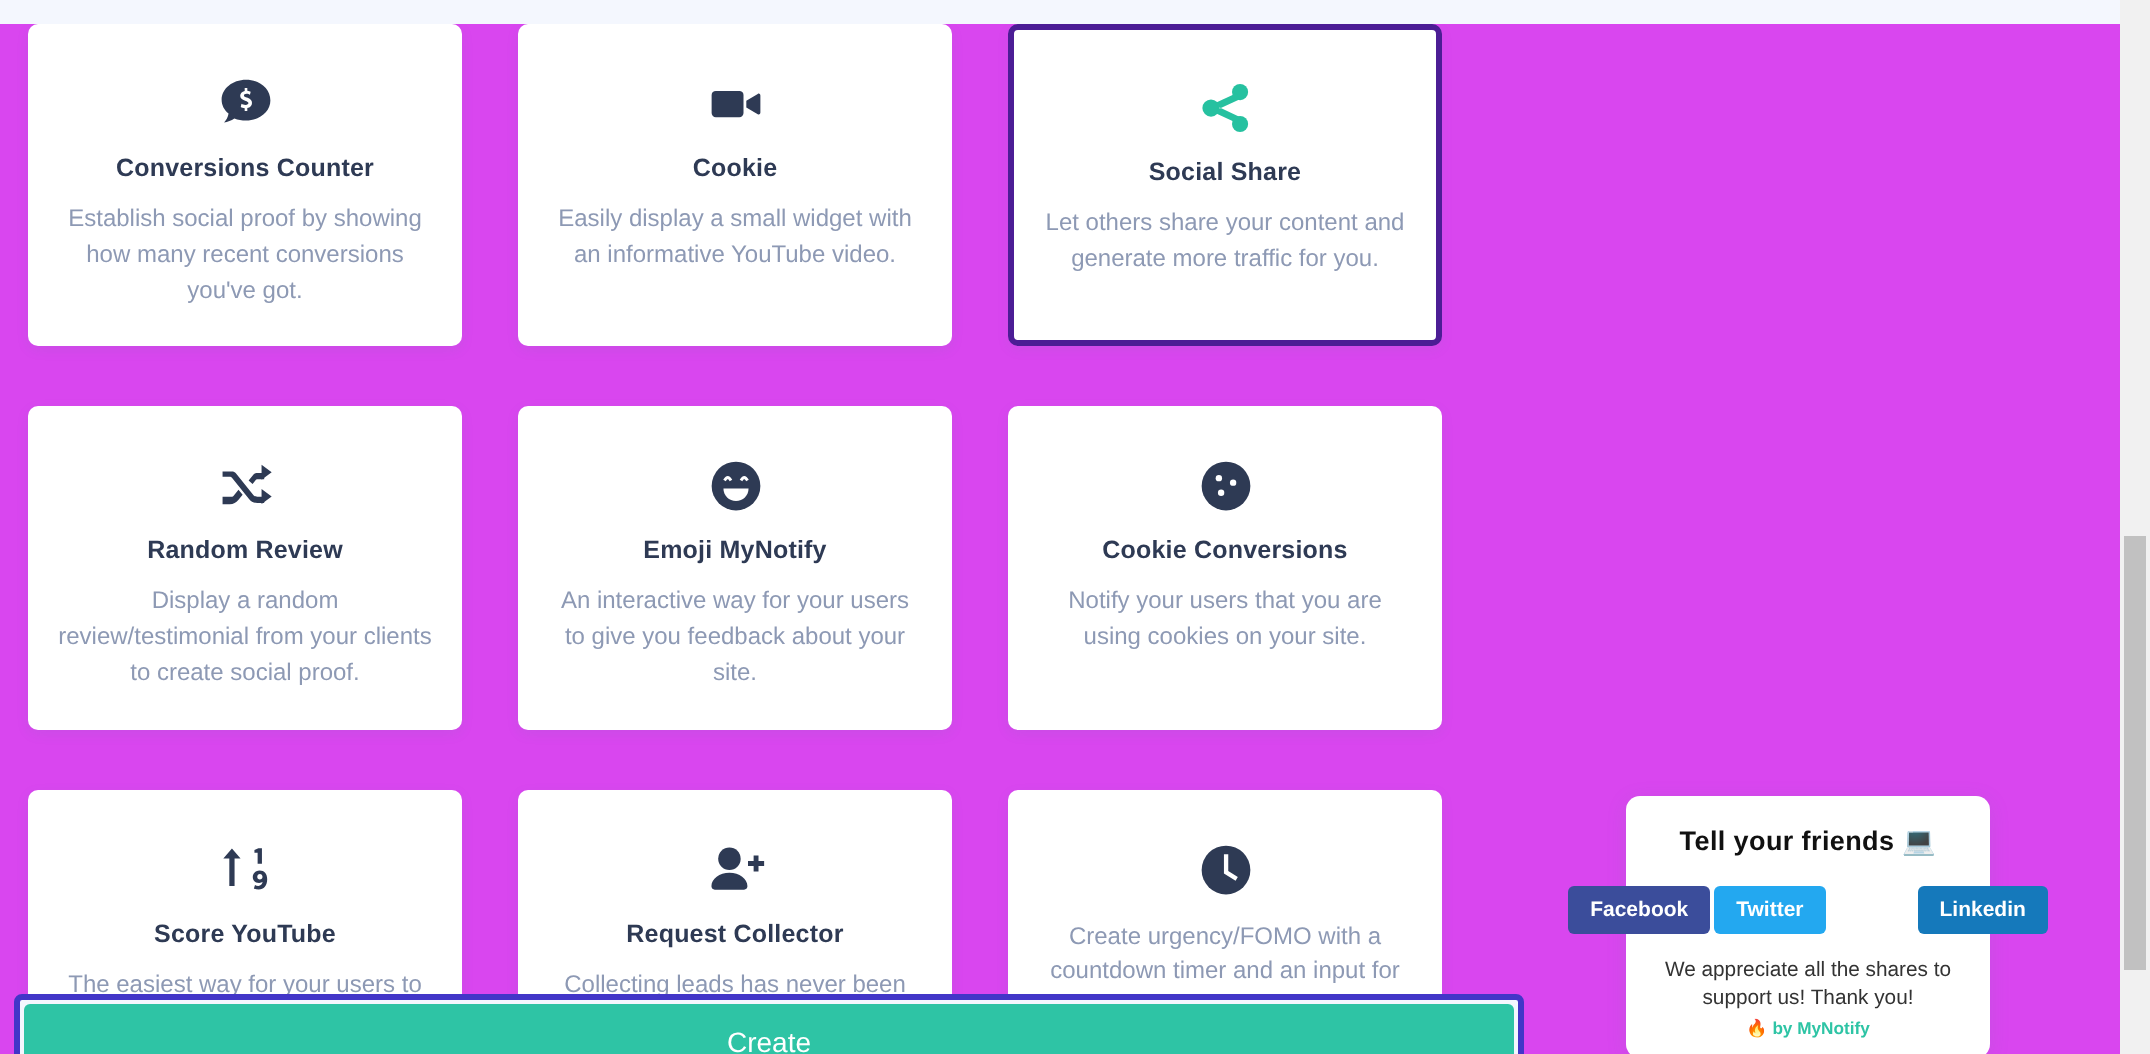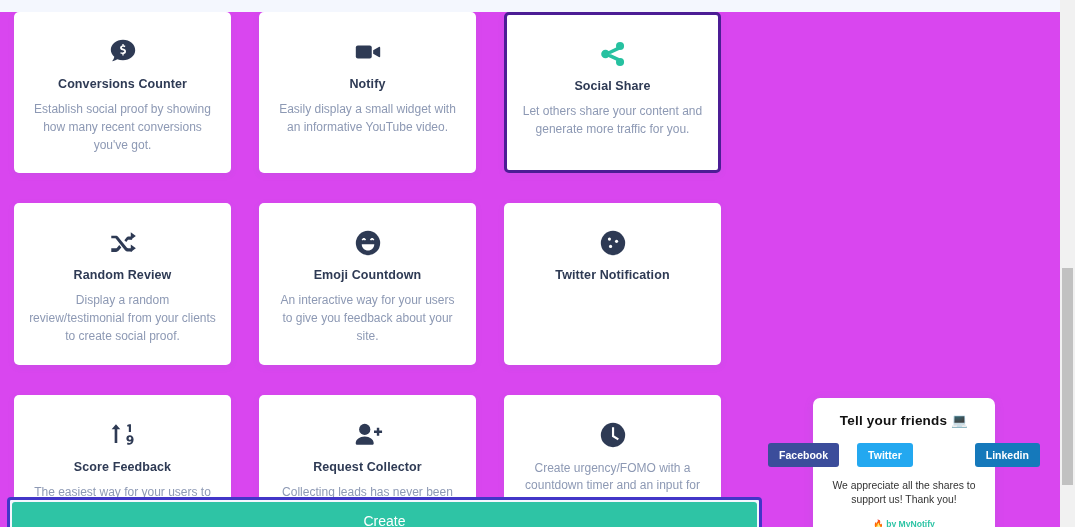--- a/index.html
+++ b/index.html
@@ -125,40 +125,40 @@
     font-size: 13.5px;
     font-weight: bold;
     color: #111111;
     margin-bottom: 15px;
     letter-spacing: .2px;
   }
 
   #friends-buttons {
     display: flex;
     justify-content: center;
-    gap: 18px;
+    gap: 2px;
     margin-bottom: 12px;
   }
 
   .share-btn {
     border: none;
     border-radius: 3px;
     color: #ffffff;
     font-family: "Liberation Sans", sans-serif;
     font-size: 10.5px;
     font-weight: bold;
     padding: 6px 11px;
     cursor: pointer;
   }
 
   #friends-note {
     font-size: 10.4px;
     color: #333333;
     line-height: 1.35;
-    margin-bottom: 12px;
+    margin-bottom: 2px;
     padding: 0 4px;
   }
 
   #friends-footer {
     font-size: 8.6px;
     color: #2ec4a5;
     font-weight: bold;
     padding-bottom: 2px;
   }
   #friends-footer .fire { color: #f07818; }
@@ -198,21 +198,21 @@
         <div class="card-title">Conversions Counter</div>
         <div class="card-desc">Establish social proof by showing how many recent conversions you've got.</div>
       </div>
       <div class="card">
         <div class="card-icon">
           <svg width="30" height="30" viewBox="0 0 32 32" fill="currentColor">
             <rect x="3" y="9" width="17" height="14" rx="2.2"></rect>
             <path d="M21.5 14.2l6.1-3.6c.7-.4 1.4.1 1.4.9v9c0 .8-.7 1.3-1.4.9l-6.1-3.6v-3.6z"></path>
           </svg>
         </div>
-        <div class="card-title">Notify</div>
+        <div class="card-title">Cookie</div>
         <div class="card-desc">Easily display a small widget with an informative YouTube video.</div>
       </div>
       <div class="card selected">
         <div class="card-icon">
           <svg width="30" height="30" viewBox="0 0 32 32" fill="currentColor">
             <circle cx="23.5" cy="7.5" r="4.3"></circle>
             <circle cx="23.5" cy="24.5" r="4.3"></circle>
             <circle cx="8" cy="16" r="4.6"></circle>
             <path d="M10.5 13.2l11-5.1 1.6 3.3-11 5.1zM10.5 18.8l11 5.1 1.6-3.3-11-5.1z"></path>
           </svg>
@@ -233,43 +233,44 @@
         <div class="card-desc">Display a random review/testimonial from your clients to create social proof.</div>
       </div>
       <div class="card">
         <div class="card-icon">
           <svg width="30" height="30" viewBox="0 0 32 32" fill="currentColor">
             <circle cx="16" cy="16" r="13"></circle>
             <path fill="#ffffff" d="M9.2 12.6c.7-1.3 1.5-2 2.4-2s1.7.7 2.4 2l-1.4.8c-.4-.7-.7-1-1-1s-.6.3-1 1zM18 12.6c.7-1.3 1.5-2 2.4-2s1.7.7 2.4 2l-1.4.8c-.4-.7-.7-1-1-1s-.6.3-1 1z"></path>
             <path fill="#ffffff" d="M9.3 17.3h13.4c0 3.7-3 6.7-6.7 6.7s-6.7-3-6.7-6.7z"></path>
           </svg>
         </div>
-        <div class="card-title">Emoji Countdown</div>
+        <div class="card-title">Emoji MyNotify</div>
         <div class="card-desc">An interactive way for your users to give you feedback about your site.</div>
       </div>
       <div class="card">
         <div class="card-icon">
           <svg width="30" height="30" viewBox="0 0 32 32" fill="currentColor">
             <circle cx="16" cy="16" r="13"></circle>
             <circle fill="#ffffff" cx="12.2" cy="11.8" r="1.7"></circle>
             <circle fill="#ffffff" cx="19.8" cy="14.2" r="1.7"></circle>
             <circle fill="#ffffff" cx="13.4" cy="19.6" r="1.7"></circle>
           </svg>
         </div>
-        <div class="card-title">Twitter Notification</div>
+        <div class="card-title">Cookie Conversions</div>
+        <div class="card-desc">Notify your users that you are using cookies on your site.</div>
       </div>
       <div class="card">
         <div class="card-icon">
           <svg width="30" height="30" viewBox="0 0 32 32" fill="currentColor">
             <path d="M8.5 4.5l4.6 5.4H9.9v14.6H7.1V9.9H3.9z"></path>
             <path d="M22.6 4.4h1.9v8.3h-2.3V6.8h-1.7V5.3z"></path>
             <path d="M23.3 16.3c2.4 0 4 1.7 4 4.6 0 3.3-1.8 5.5-4.5 5.5-1 0-1.9-.2-2.6-.6l.6-1.8c.5.3 1.1.5 1.8.5 1.2 0 2-.8 2.3-2.2-.5.4-1.1.6-1.9.6-2 0-3.4-1.3-3.4-3.2 0-2.1 1.6-3.4 3.7-3.4zm.1 1.8c-.8 0-1.4.6-1.4 1.5s.6 1.5 1.4 1.5 1.4-.6 1.4-1.5-.6-1.5-1.4-1.5z"></path>
           </svg>
         </div>
-        <div class="card-title">Score Feedback</div>
+        <div class="card-title">Score YouTube</div>
         <div class="card-desc">The easiest way for your users to give you a score feedback.</div>
       </div>
       <div class="card">
         <div class="card-icon">
           <svg width="30" height="30" viewBox="0 0 32 32" fill="currentColor">
             <circle cx="12.5" cy="10" r="6"></circle>
             <path d="M12.5 17.5c-5.3 0-9.6 3.2-9.6 7.2 0 1 .8 1.8 1.8 1.8h15.6c1 0 1.8-.8 1.8-1.8 0-4-4.3-7.2-9.6-7.2z"></path>
             <path d="M25.4 8.2h2.6v3h3v2.6h-3v3h-2.6v-3h-3v-2.6h3z"></path>
           </svg>
         </div>

